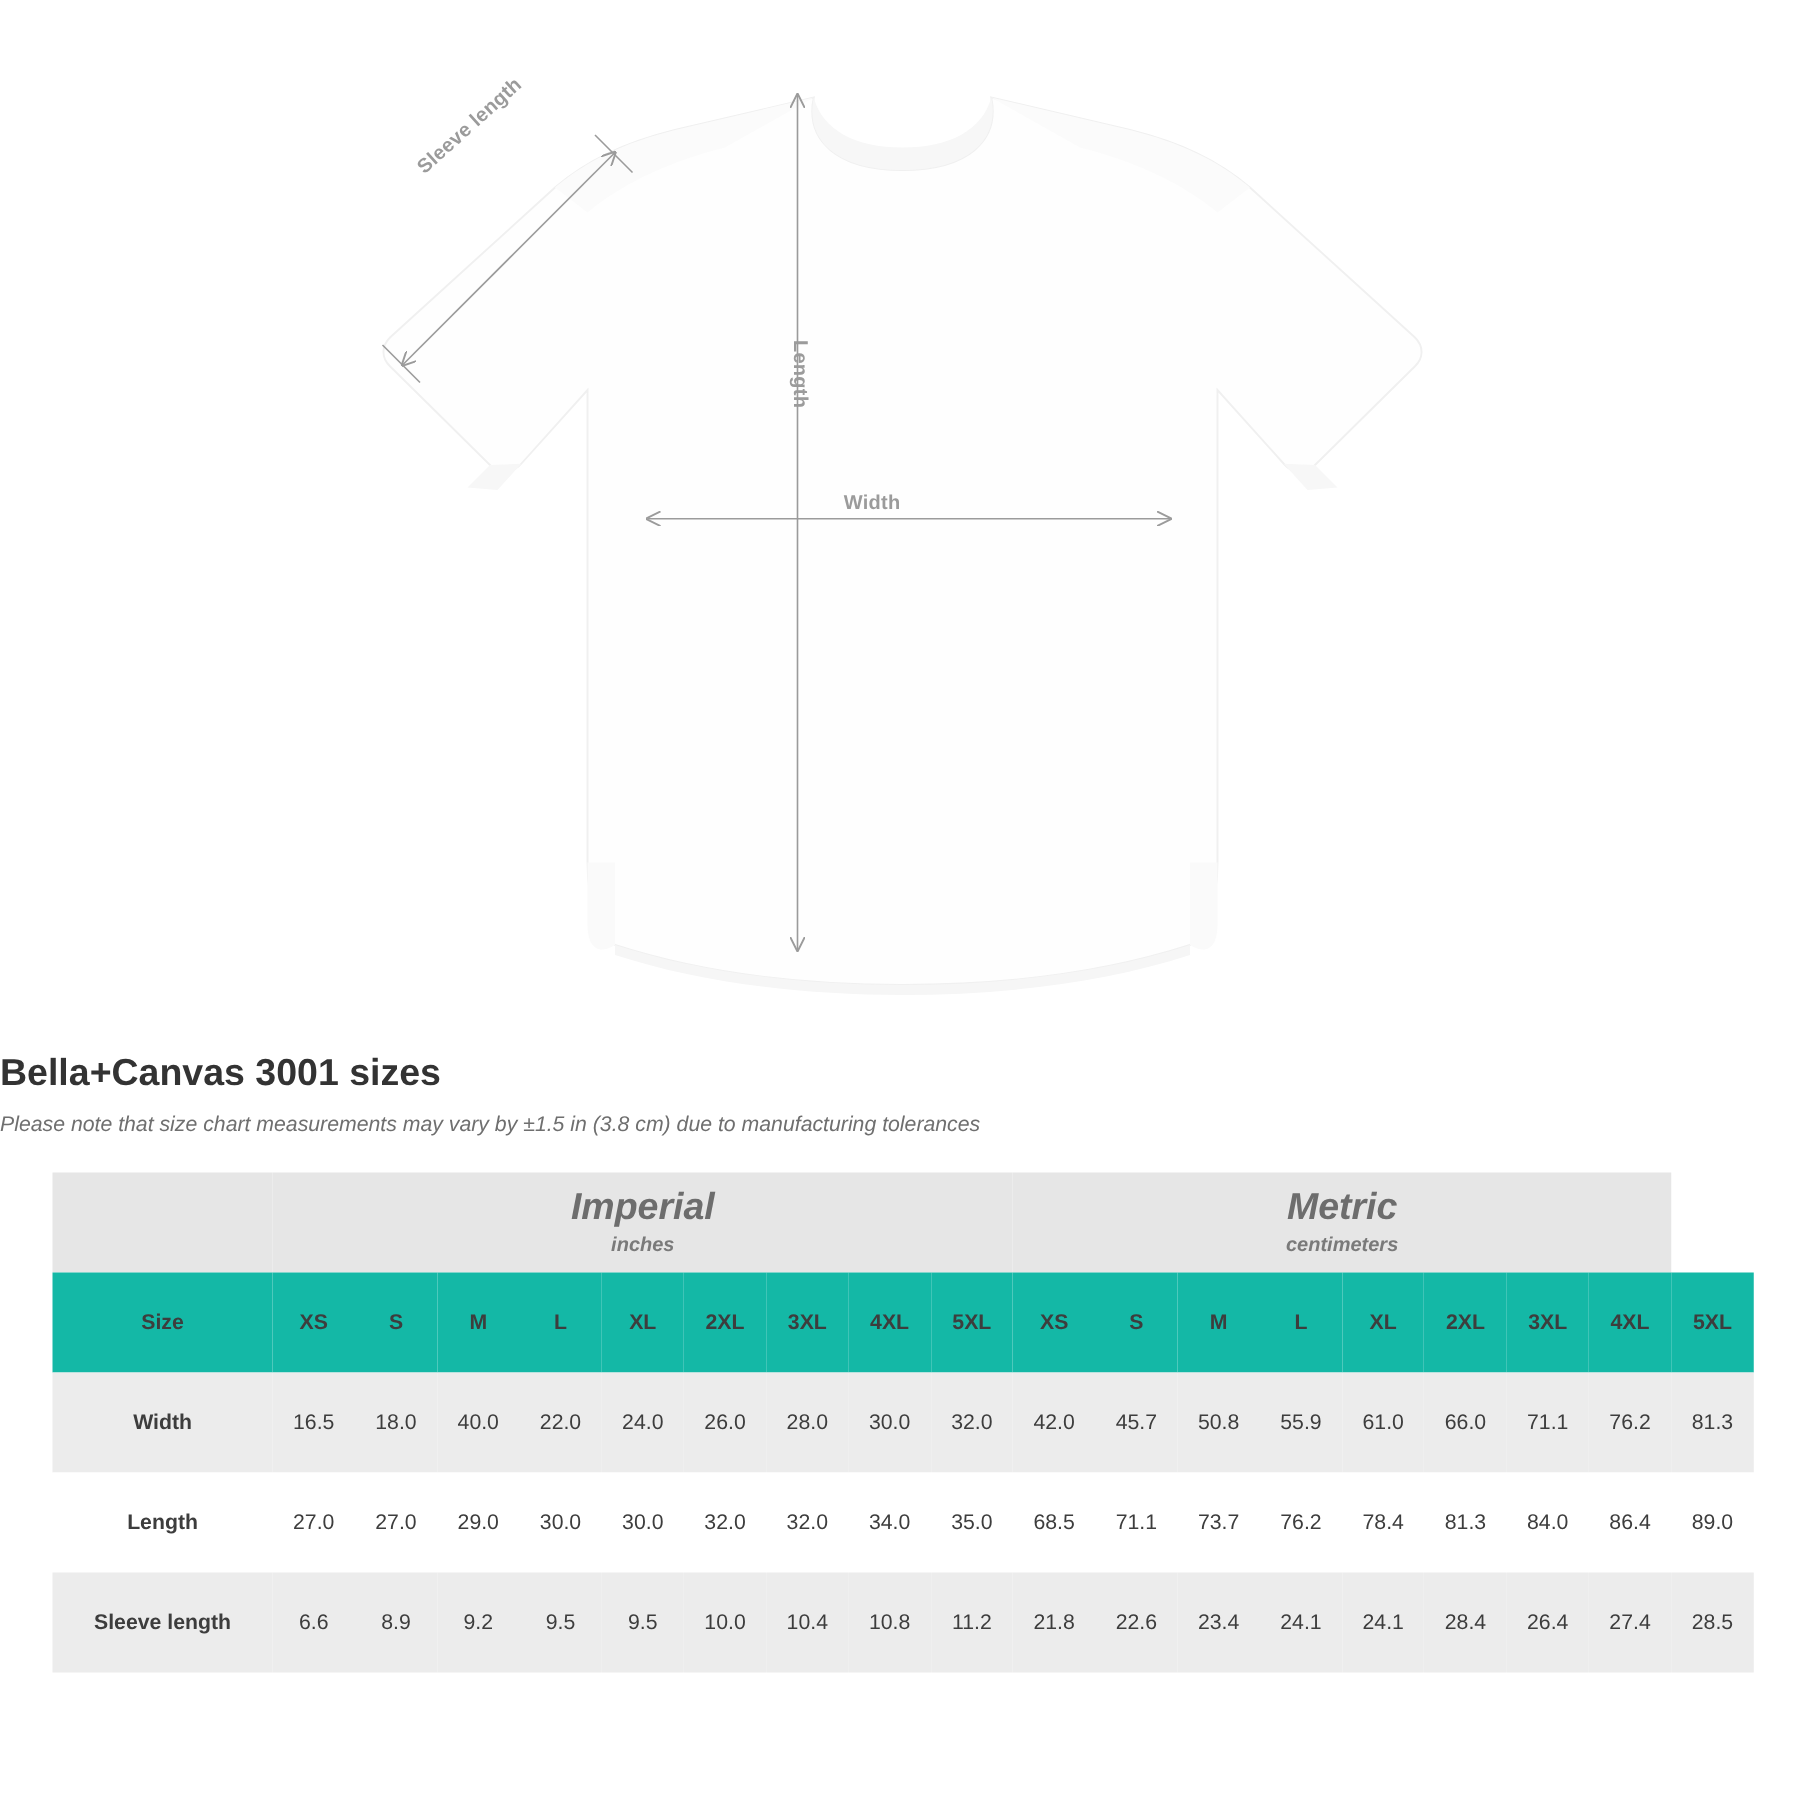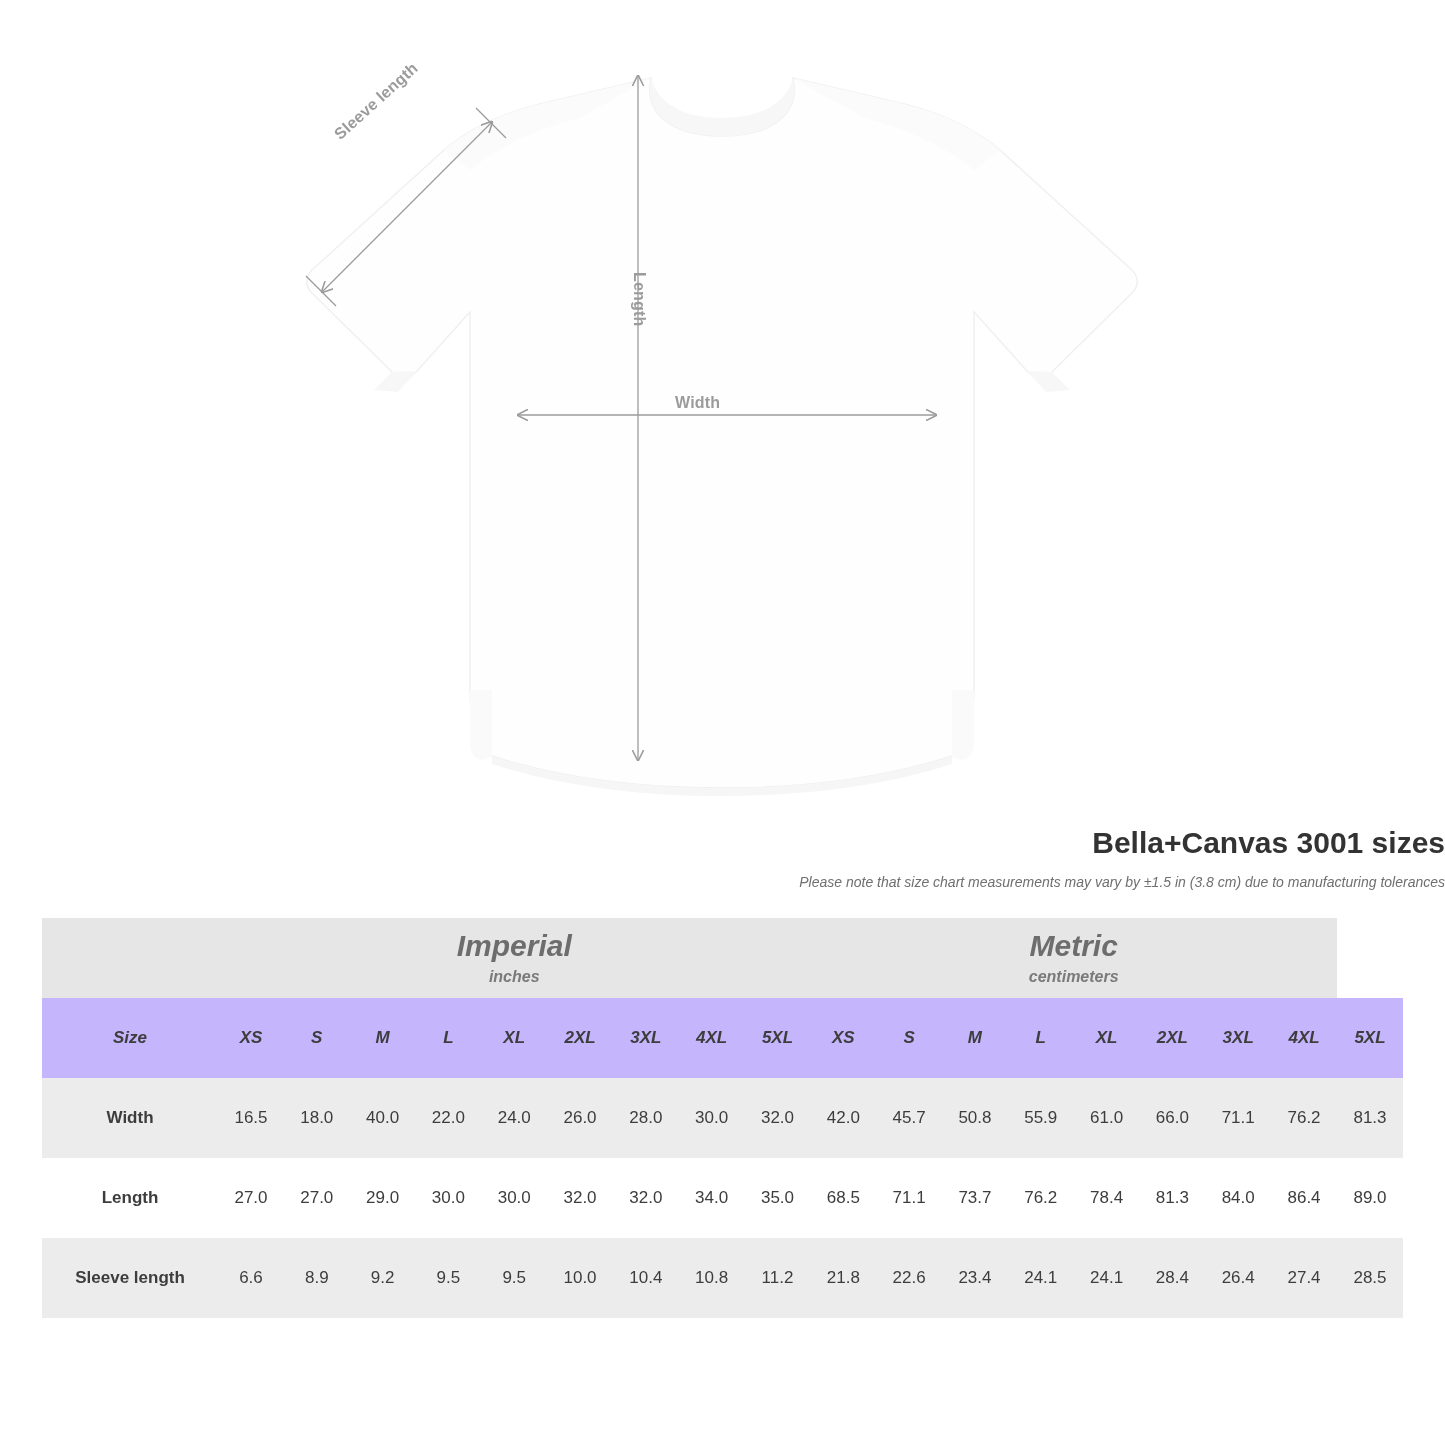--- a/index.html
+++ b/index.html
@@ -60,31 +60,31 @@
     transform: rotate(90deg);
     transform-origin: left top;
   }
   .label-width {
     left: 675px;
     top: 394px;
   }
 
   
   .title-block {
-    text-align: right;
-    margin-top: 6px;
+    text-align: left;
+    margin-top: 22px;
   }
   .chart-title {
     font-size: 30px;
     font-weight: bold;
     color: #333333;
     margin: 0 0 14px 0;
   }
   .chart-note {
-    font-size: 14px;
+    font-size: 17px;
     font-style: italic;
     color: #6f6f6f;
     margin: 0;
   }
 
   
   .table-wrap {
     margin: 28px 42px 0 42px;
   }
   table.size-table {
@@ -112,25 +112,24 @@
     color: #6d6d6d;
     line-height: 1.25;
   }
   .unit-sub {
     font-size: 16px;
     font-style: italic;
     color: #7a7a7a;
     line-height: 1.5;
   }
   .hdr-row th {
-    background: #c4b5fd;
+    background: #14b8a6;
     font-weight: bold;
     font-size: 17px;
     color: #3d3d3d;
-    font-style: italic;
   }
   .row-shade td {
     background: #ececec;
   }
   .row-plain td {
     background: #ffffff;
   }
   td.row-head, th.row-head {
     font-weight: bold;
     font-size: 17px;

